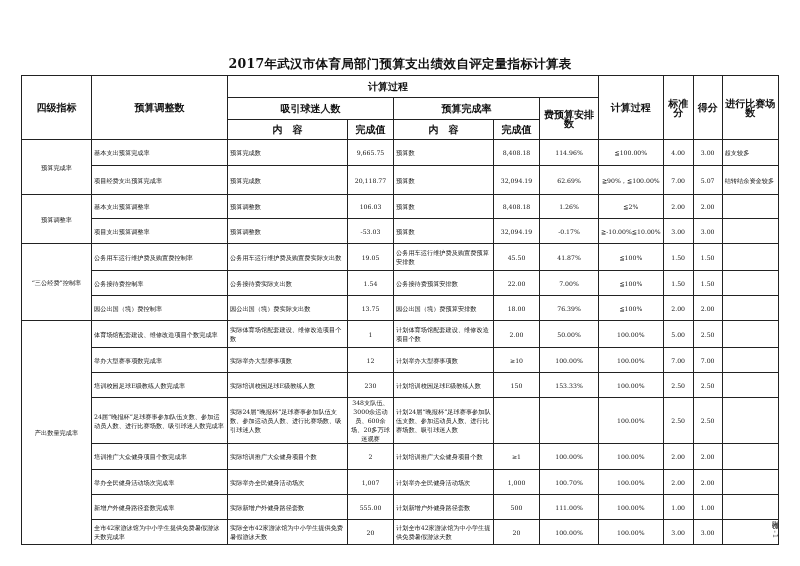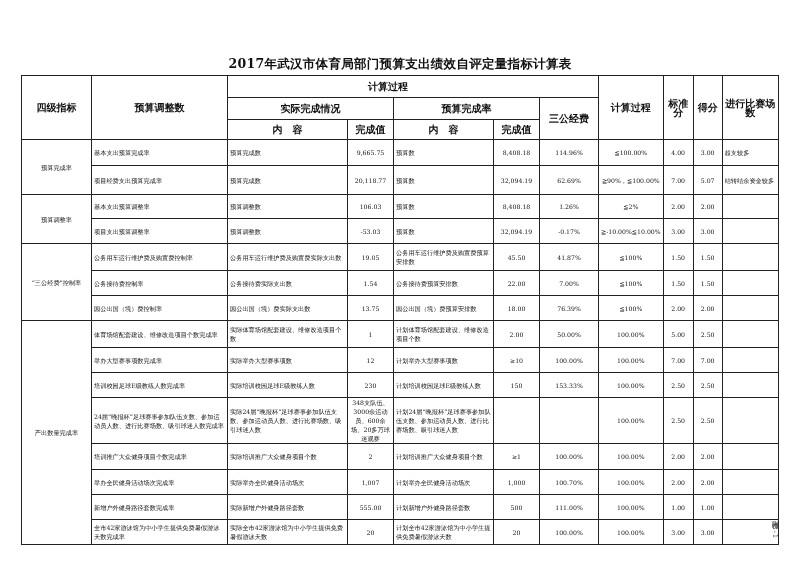--- a/index.html
+++ b/index.html
@@ -38,23 +38,23 @@
     <tr style="height:22px">
       <td class="hd" rowspan="3">四级指标</td>
       <td class="hd" rowspan="3">预算调整数</td>
       <td class="hd l" colspan="5" style="padding-left:140px">计算过程</td>
       <td class="hd" rowspan="3">计算过程</td>
       <td class="hd" rowspan="3">标准分</td>
       <td class="hd" rowspan="3">得分</td>
       <td class="hd" rowspan="3">进行比赛场数</td>
     </tr>
     <tr style="height:22px">
-      <td class="hd" colspan="2">实际完成情况</td>
+      <td class="hd" colspan="2">吸引球迷人数</td>
       <td class="hd" colspan="2">预算完成率</td>
-      <td class="hd" rowspan="2">三公经费</td>
+      <td class="hd" rowspan="2">费预算安排数</td>
     </tr>
     <tr style="height:20px">
       <td class="hd">内　容</td>
       <td class="hd">完成值</td>
       <td class="hd">内　容</td>
       <td class="hd">完成值</td>
     </tr>
   <tr style="height: 26px;">
         <td class="c" rowspan="2">预算完成率</td>
         <td class="l">基本支出预算完成率</td>

